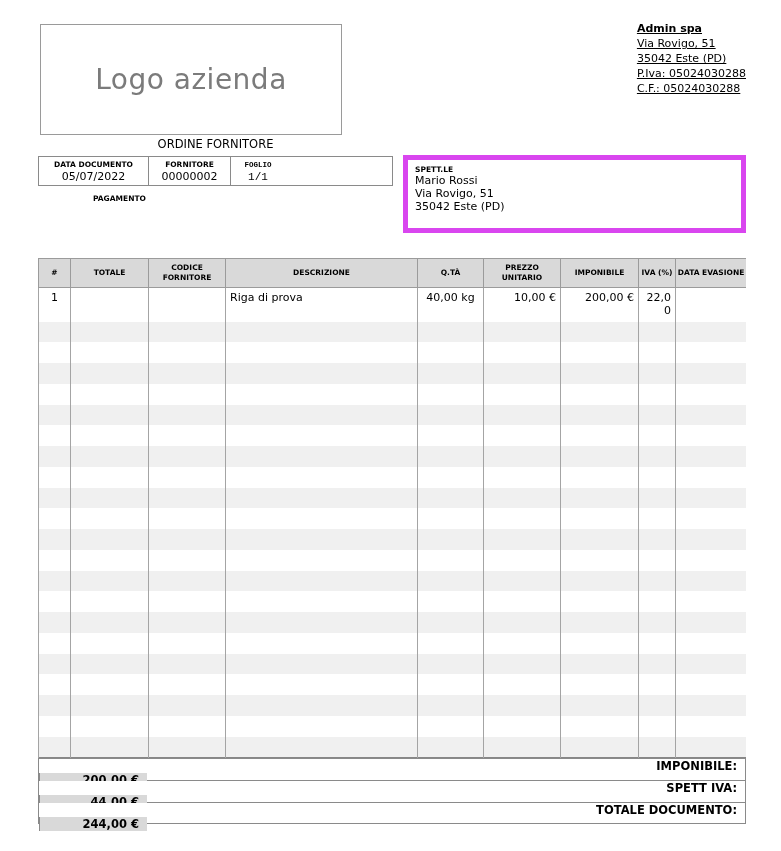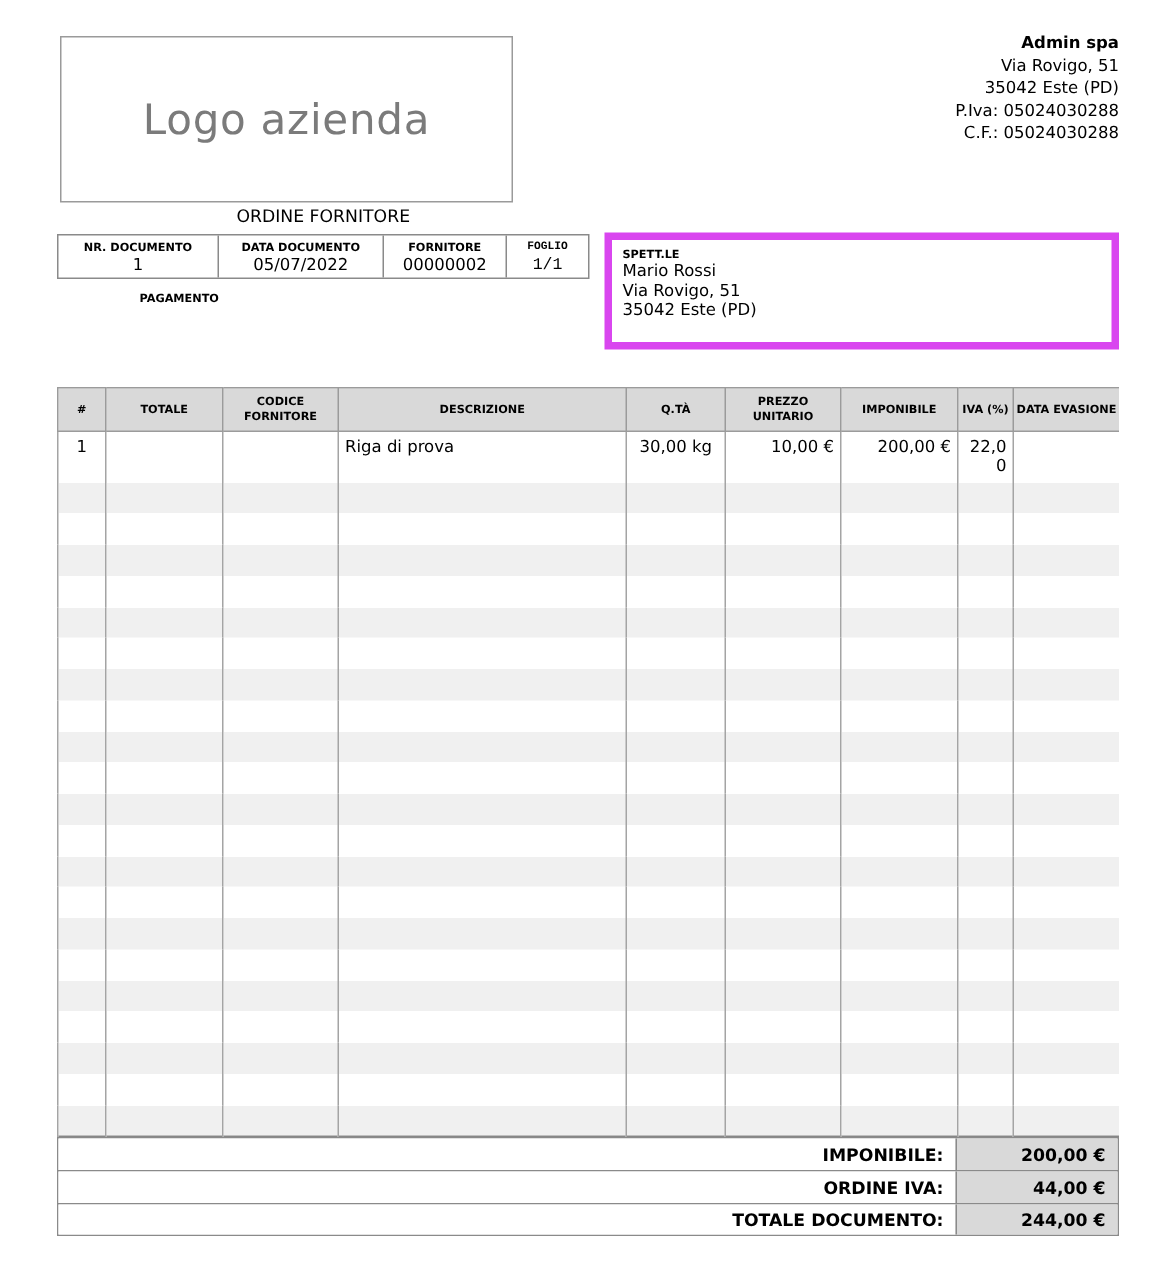--- a/index.html
+++ b/index.html
@@ -23,23 +23,23 @@
   }
   .logo-text {
     font-size: 28px;
     color: #7b7b7b;
     letter-spacing: 0.5px;
     white-space: nowrap;
   }
   .company-info {
     position: absolute;
     top: 21px; right: 35px;
-    text-align: right;
     font-size: 11px;
     line-height: 15px;
+    text-decoration: underline;
   }
   .company-info .name { font-weight: bold; }
 
   .doc-title {
     position: absolute;
     left: 38px; top: 137px;
     width: 355px;
     text-align: center;
     font-size: 11.5px;
     font-weight: normal;
@@ -130,20 +130,21 @@
   .totals {
     position: absolute;
     left: 38px; top: 758px;
     width: 708px;
   }
   .totals .trow {
     display: flex;
     height: 22px;
     border: 1px solid #8a8a8a;
     border-bottom: none;
+    flex-direction: column;
   }
   .totals .trow:last-child { border-bottom: 1px solid #8a8a8a; }
   .totals .trow + .trow { }
   .totals .tlabel {
     flex: 1;
     display: flex; align-items: center; justify-content: flex-end;
     font-size: 11.5px; font-weight: bold;
     padding-right: 8px;
     background: #ffffff;
   }
@@ -169,24 +170,20 @@
     <div class="name">Admin spa</div>
     <div>Via Rovigo, 51</div>
     <div>35042 Este (PD)</div>
     <div>P.Iva: 05024030288</div>
     <div>C.F.: 05024030288</div>
   </div>
 
   <div class="doc-title">ORDINE FORNITORE</div>
 
   <div class="doc-info">
-    <div class="field f0">
-      <span class="lbl">NR. DOCUMENTO</span>
-      <span class="val">1</span>
-    </div>
     <div class="field f1">
       <span class="lbl">DATA DOCUMENTO</span>
       <span class="val">05/07/2022</span>
     </div>
     <div class="field f2">
       <span class="lbl">FORNITORE</span>
       <span class="val">00000002</span>
     </div>
     <div class="field f3">
       <span class="lbl">FOGLIO</span>
@@ -228,21 +225,21 @@
           <th>IVA (%)</th>
           <th class="nowrap">DATA EVASIONE</th>
         </tr>
       </thead>
       <tbody>
         <tr class="item-row">
           <td class="a-center">1</td>
           <td class="a-left"></td>
           <td class="a-left"></td>
           <td class="a-left">Riga di prova</td>
-          <td class="a-center">30,00 kg</td>
+          <td class="a-center">40,00 kg</td>
           <td class="a-right">10,00 €</td>
           <td class="a-right">200,00 €</td>
           <td class="iva-cell">22,00</td>
           <td class="a-left"></td>
         </tr>
 
       <tr class="empty">
             <td></td>
             <td></td>
             <td></td>
@@ -476,21 +473,21 @@
         </tbody>
     </table>
   </div>
 
   <div class="totals">
     <div class="trow">
       <div class="tlabel">IMPONIBILE:</div>
       <div class="tvalue">200,00 €</div>
     </div>
     <div class="trow">
-      <div class="tlabel">ORDINE IVA:</div>
+      <div class="tlabel">SPETT IVA:</div>
       <div class="tvalue">44,00 €</div>
     </div>
     <div class="trow">
       <div class="tlabel">TOTALE DOCUMENTO:</div>
       <div class="tvalue">244,00 €</div>
     </div>
   </div>
 
 </div>
 

